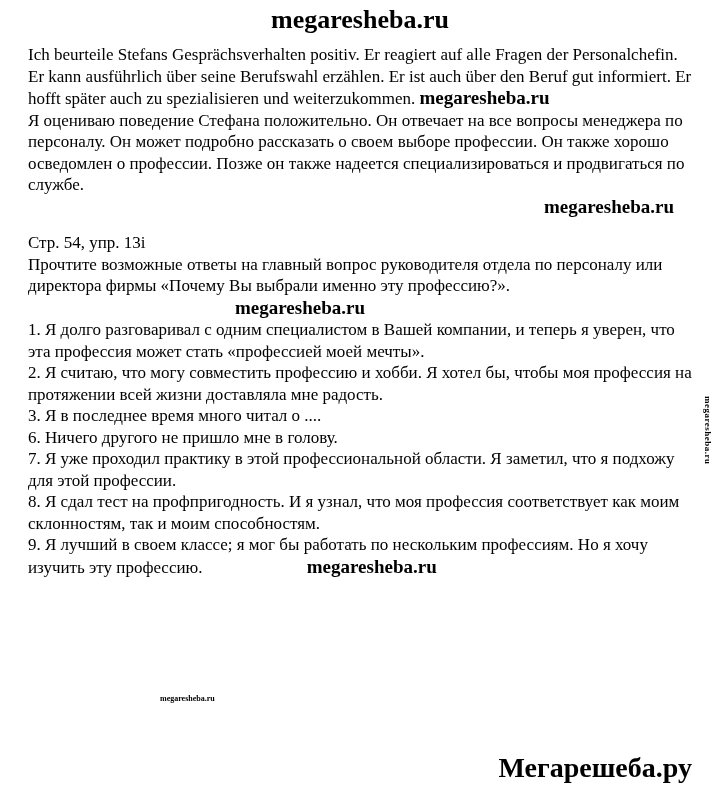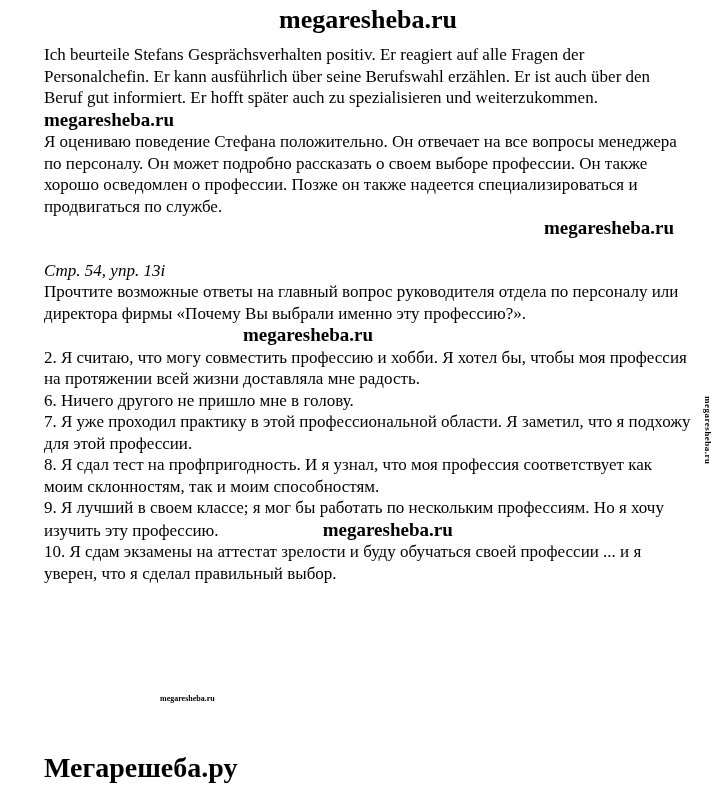--- a/index.html
+++ b/index.html
@@ -1,53 +1,53 @@
 <!DOCTYPE html>
 <html><head>
 <meta charset="utf-8">
 <style>
   html, body { margin: 0; padding: 0; background: #ffffff; }
   .page {
     position: relative;
     width: 720px;
     height: 797px;
     box-sizing: border-box;
-    padding: 4px 28px 10px 44px;
+    padding: 4px 28px 10px 28px;
     background: #ffffff;
     color: #000000;
     font-family: "Liberation Serif", "DejaVu Serif", serif;
     font-size: 17px;
     line-height: 21.5px;
     overflow: hidden;
     display: flex;
     flex-direction: column;
   }
   .site-header {
     text-align: center;
     font-weight: bold;
     font-size: 26px;
     line-height: 32px;
     margin: 0 0 8px 0;
   }
   .para { margin: 0; }
-  .section-title { margin-top: 20px; font-style: italic; }
+  .section-title { margin-top: 14px; }
   .wm-inline {
     font-weight: bold;
     font-size: 19px;
     white-space: nowrap;
   }
   .wm-line { margin: 0; }
   .wm-line.right { text-align: right; padding-right: 18px; }
   .wm-line.center { text-align: center; padding-right: 120px; }
   .item .wm-gap1 { margin-left: 22px; }
   .item .wm-gap2 { margin-left: 96px; }
   .item .wm-gap3 { margin-left: 100px; }
   .footer {
     margin-top: auto;
-    text-align: left;
+    text-align: right;
     font-weight: bold;
     font-size: 28px;
     line-height: 34px;
     padding-bottom: 2px;
   }
   .wm-side {
     position: absolute;
     top: 396px;
     right: 2px;
     writing-mode: vertical-rl;
@@ -84,47 +84,50 @@
   </div>
 
   <p class="para section-title">Стр. 54, упр. 13i</p>
 
   <p class="para">Прочтите возможные ответы на главный вопрос руководителя отдела по персоналу или директора фирмы «Почему Вы выбрали именно эту профессию?».</p>
 
   <div class="wm-line center">
     <span class="wm-inline">megaresheba.ru</span>
   </div>
 
+  <p class="para item">
+    <span>1. Я долго разговаривал с одним специалистом в Вашей компании, и теперь я уверен, что эта профессия может стать «профессией моей мечты».</span>
+  </p>
 
   <p class="para item">
     <span>2. Я считаю, что могу совместить профессию и хобби. Я хотел бы, чтобы моя профессия на протяжении всей жизни доставляла мне радость.</span>
   </p>
 
+  <p class="para item">
+    <span>3. Я в последнее время много читал о ....</span>
+  </p>
 
 
 
   <p class="para item">
     <span>6. Ничего другого не пришло мне в голову.</span>
   </p>
 
   <p class="para item">
     <span>7. Я уже проходил практику в этой профессиональной области. Я заметил, что я подхожу для этой профессии.</span>
   </p>
 
   <p class="para item">
     <span>8. Я сдал тест на профпригодность. И я узнал, что моя профессия соответствует как моим склонностям, так и моим способностям.</span>
   </p>
 
   <p class="para item">
     <span>9. Я лучший в своем классе; я мог бы работать по нескольким профессиям. Но я хочу изучить эту профессию.</span>
     <span class="wm-inline wm-gap3">megaresheba.ru</span>
   </p>
 
-  <p class="para item">
-    <span>10. Я сдам экзамены на аттестат зрелости и буду обучаться своей профессии ... и я уверен, что я сделал правильный выбор.</span>
-  </p>
 
   <div class="footer">Мегарешеба.ру</div>
 
   <div class="wm-side">megaresheba.ru</div>
   <div class="wm-tiny">megaresheba.ru</div>
 
 </div>
 
 </body></html>

